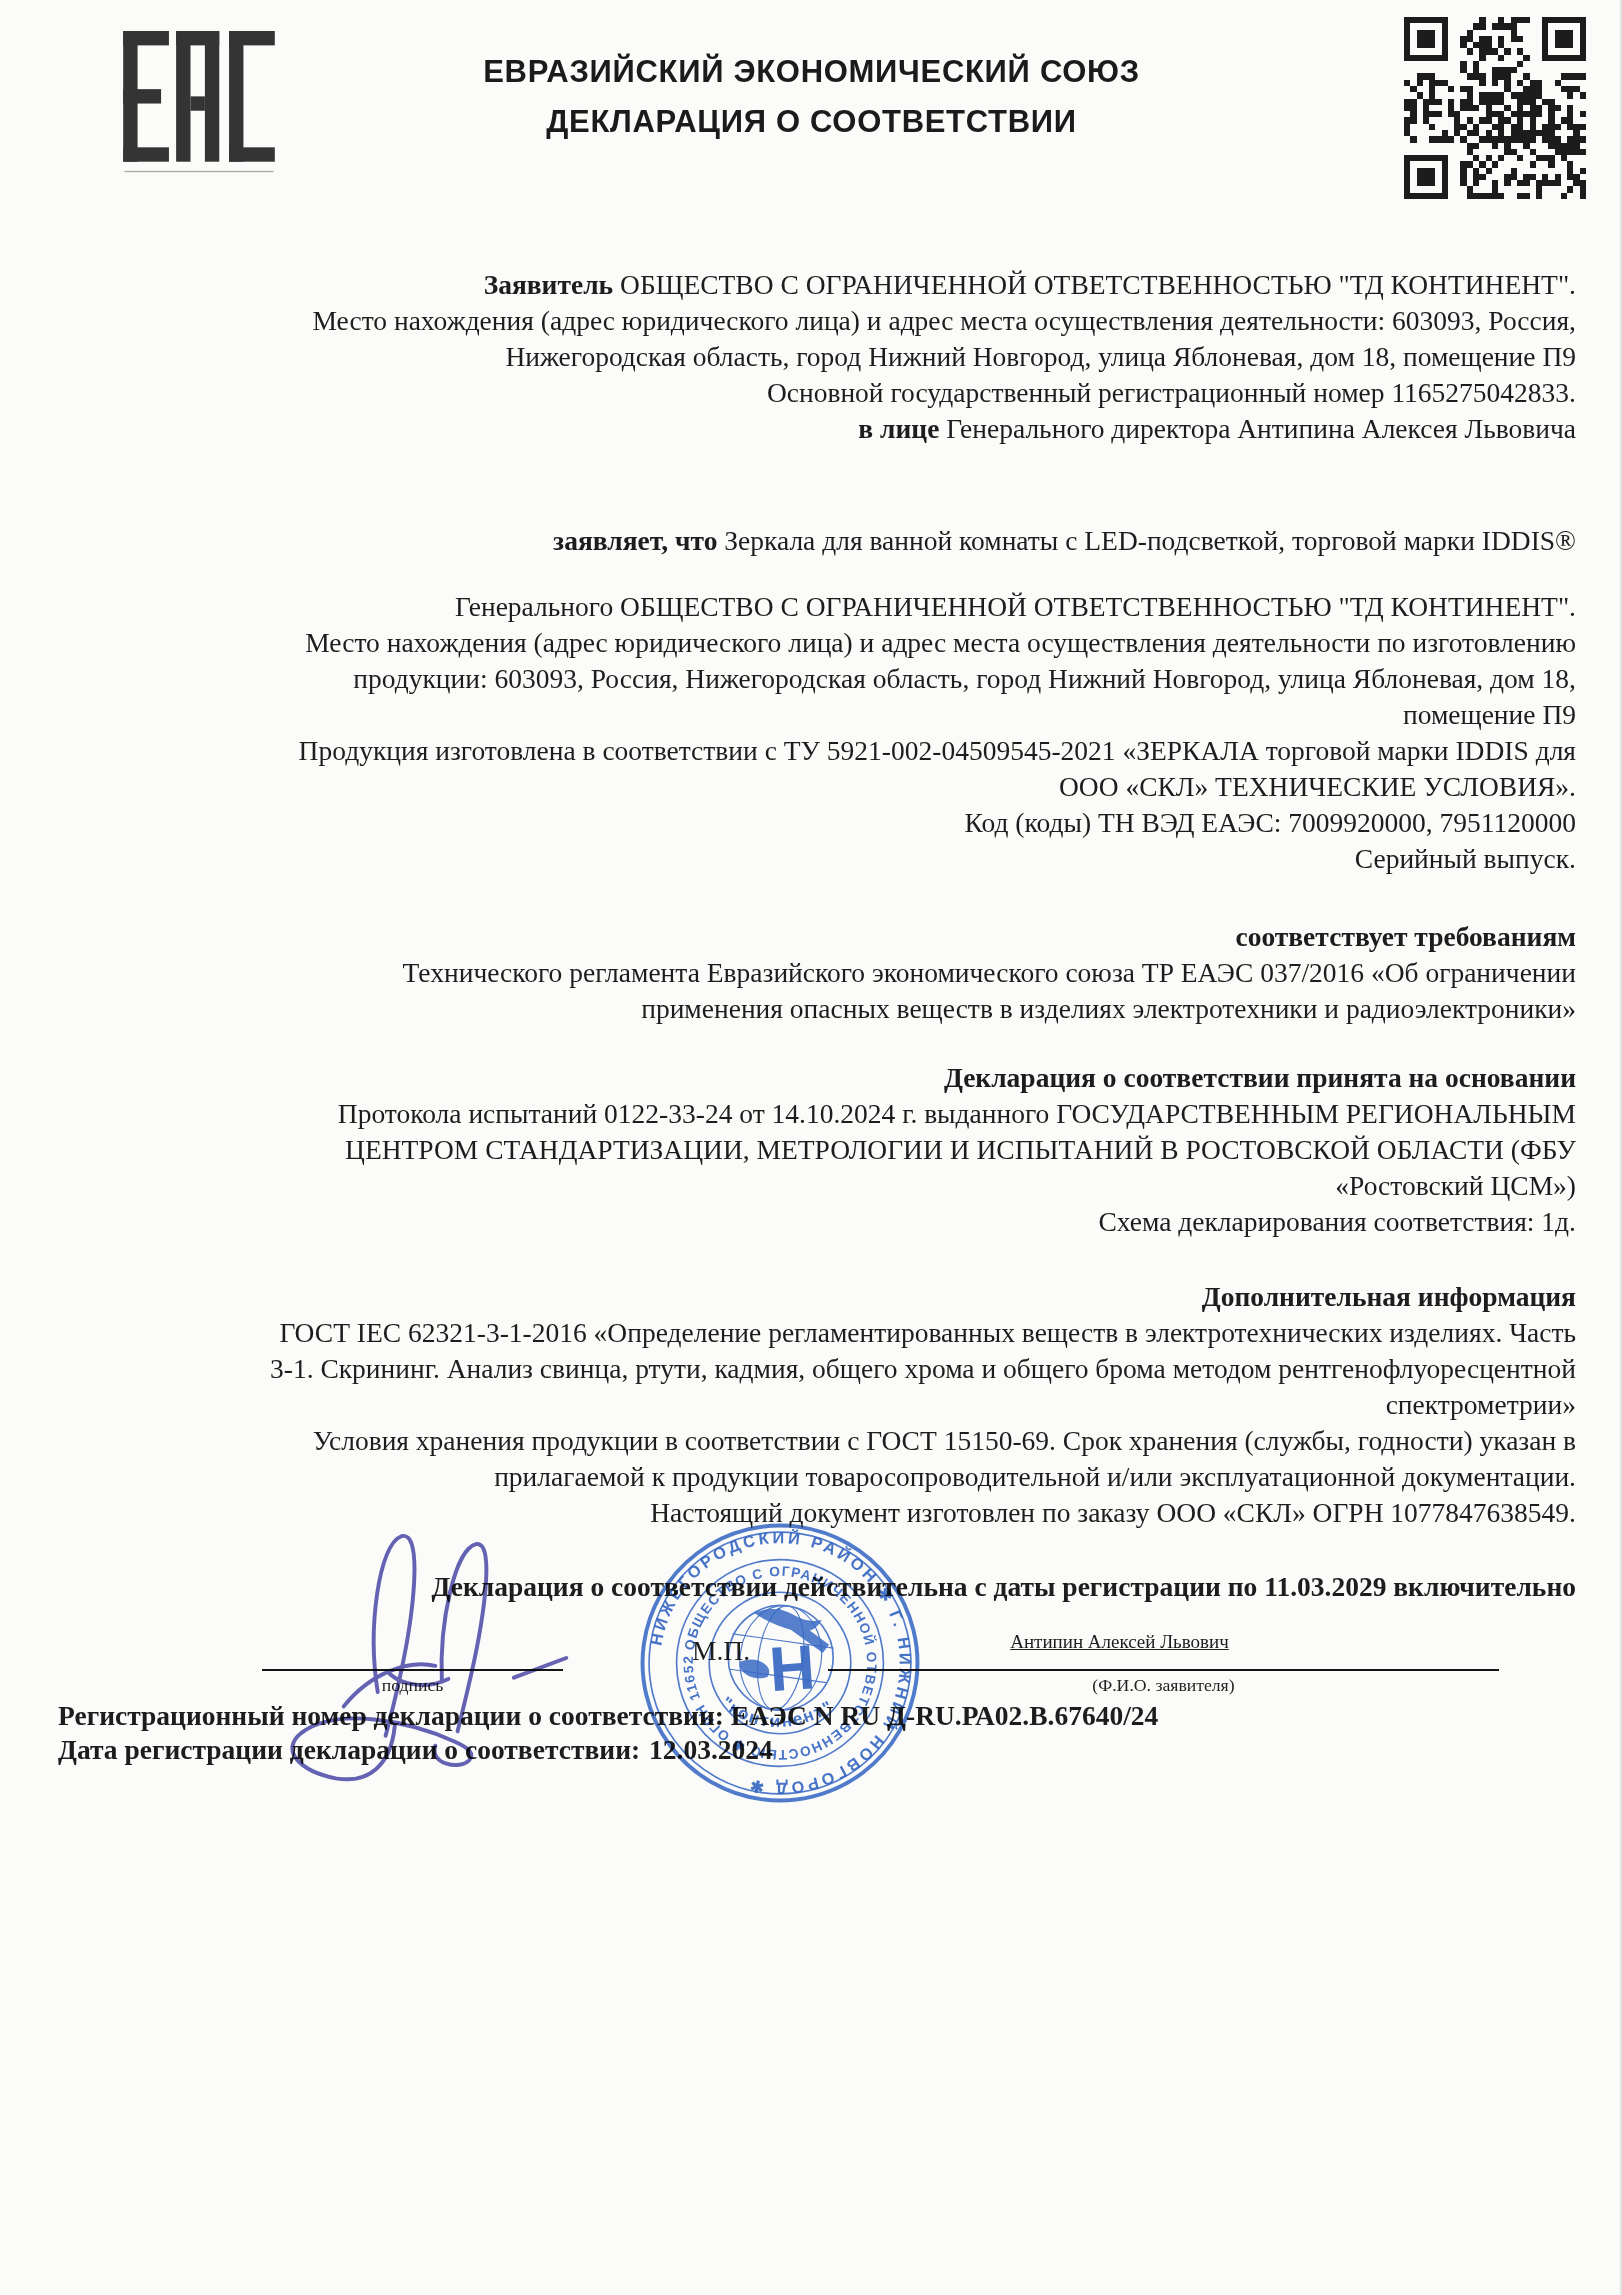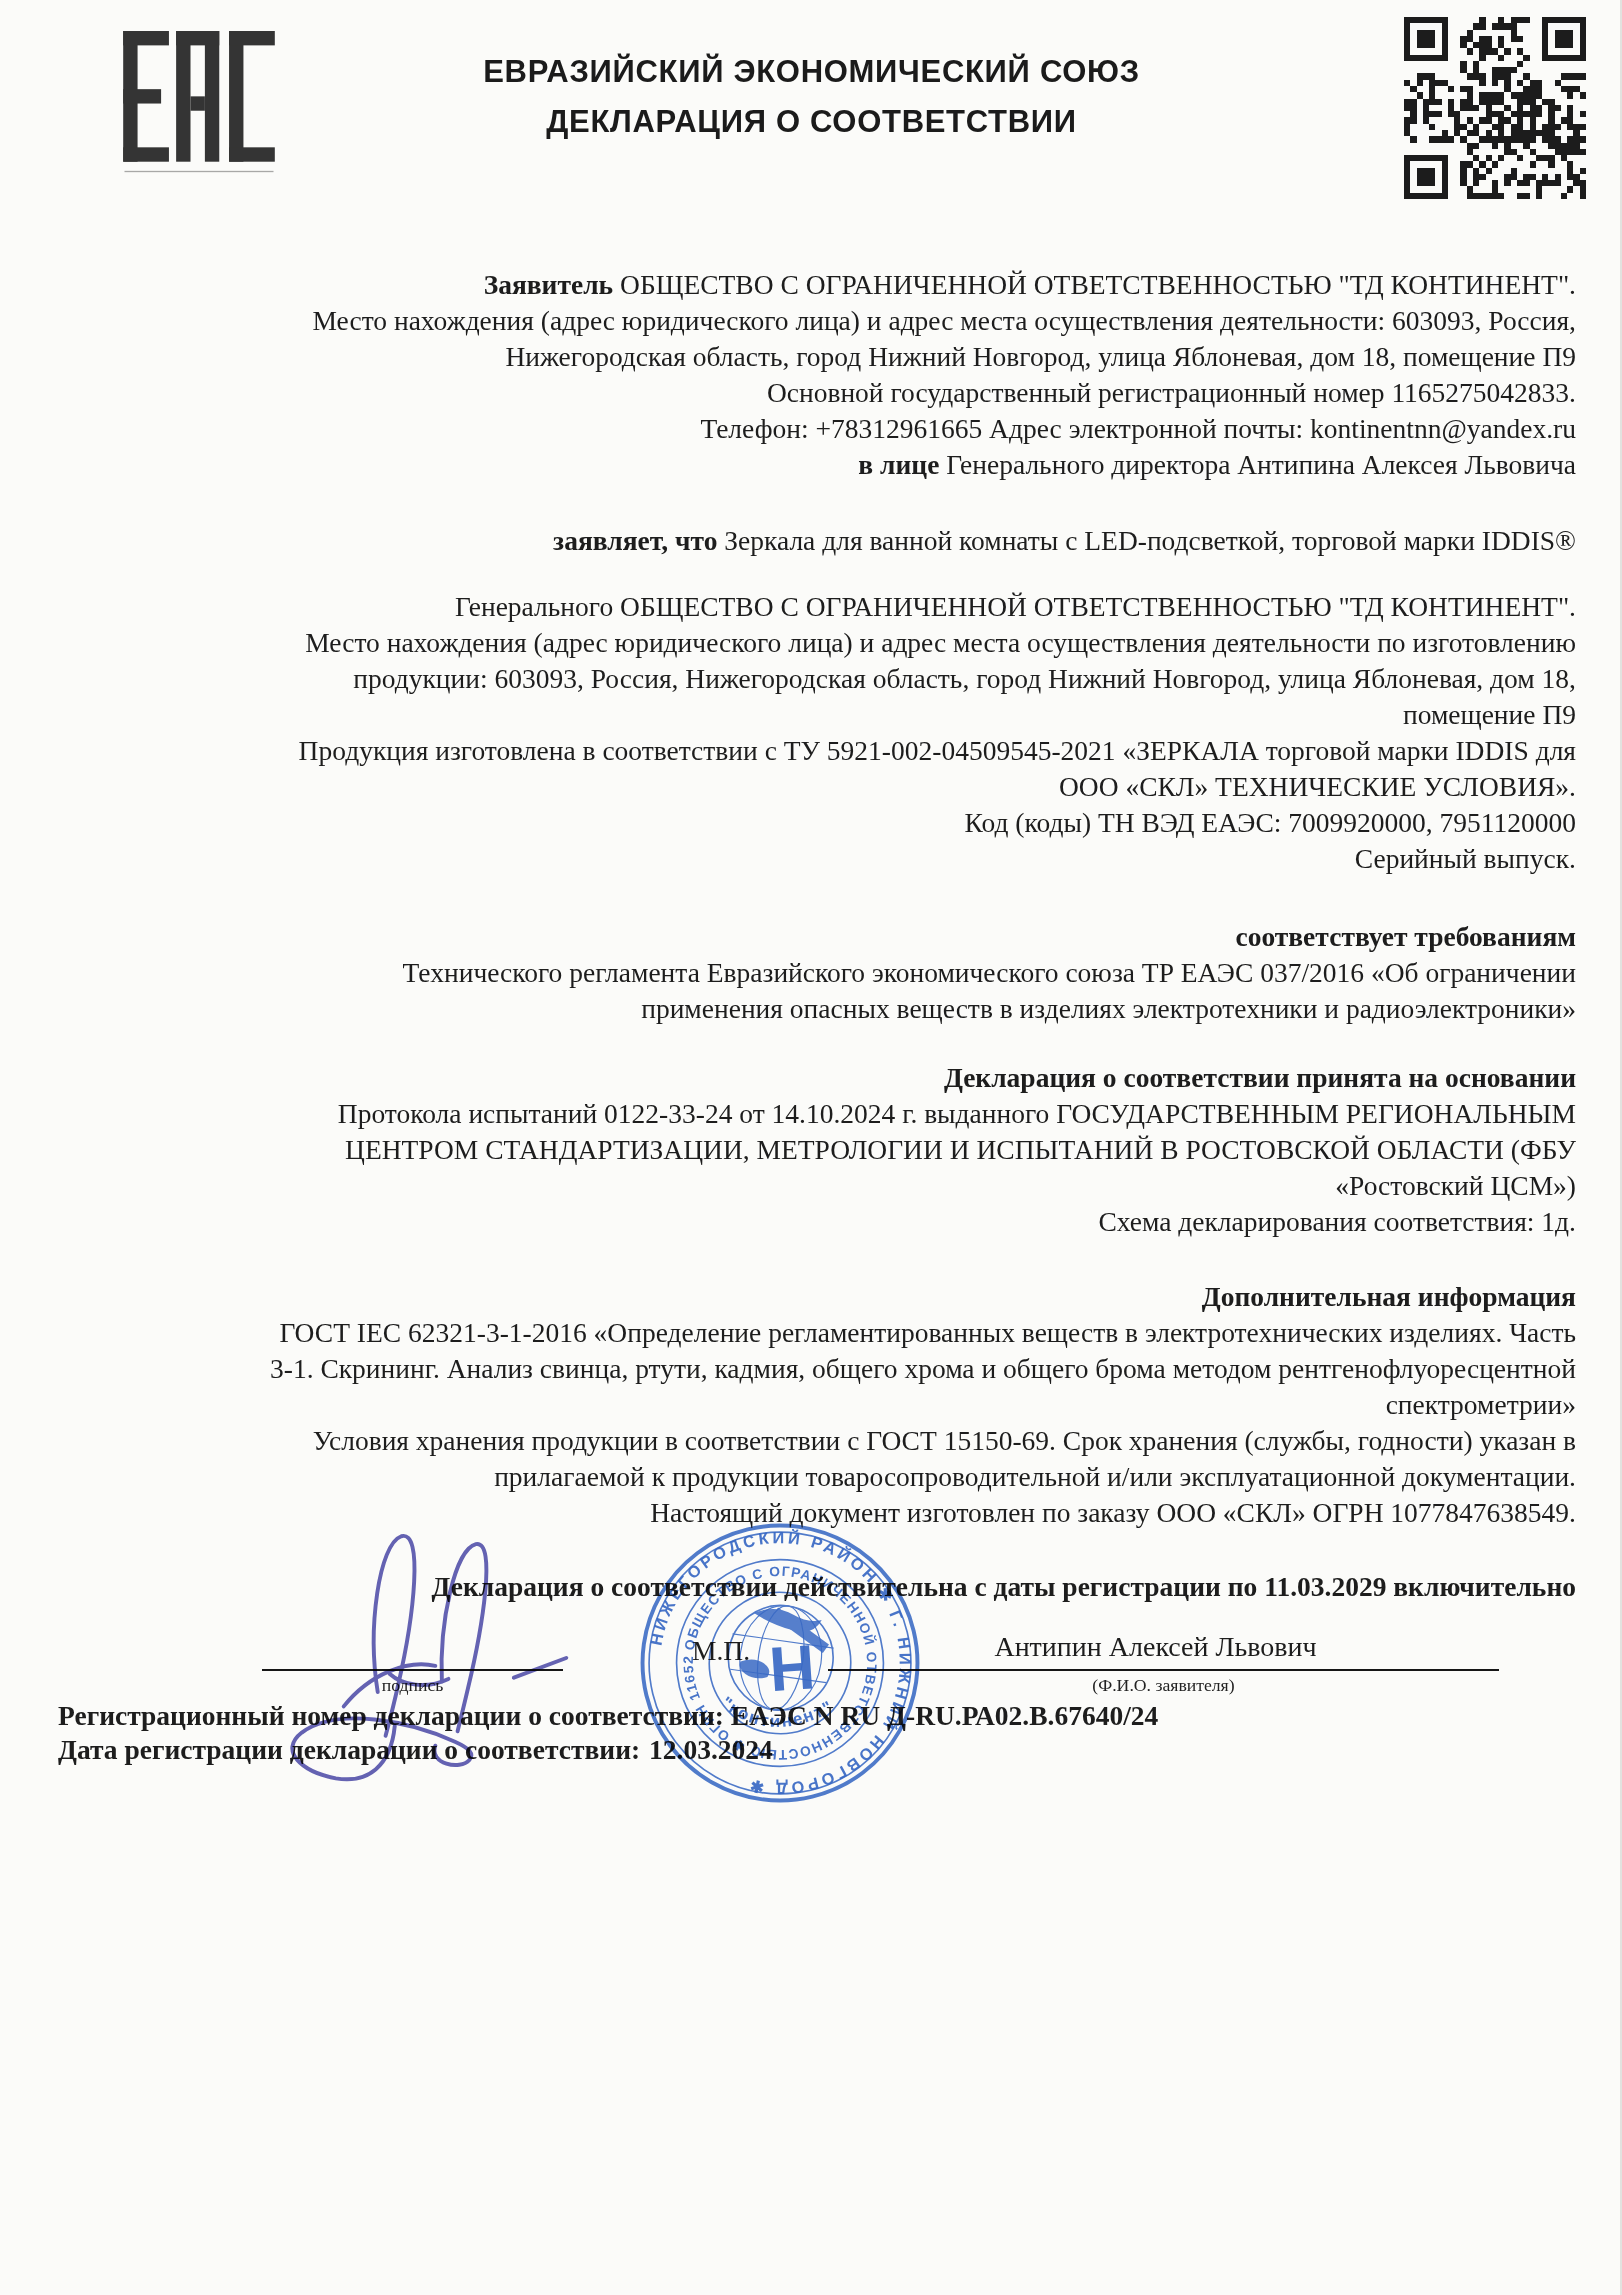--- a/index.html
+++ b/index.html
@@ -19,21 +19,21 @@
   }
   .qr{position:absolute; left:1404px; top:17px;}
   
   .sec{position:absolute; left:58px; width:1518px; font-size:27.5px; line-height:36px;}
   .ln{white-space:nowrap;text-align:right;}
   .b{font-weight:bold;}
   
   .rule{position:absolute; border-top:2px solid #161616; height:0;}
   .caption{position:absolute; font-size:17.7px; text-align:center; color:#222;}
   .mp{position:absolute; left:692px; top:1635px; font-size:27.5px;}
-  .fio-name{position:absolute; left:820px; top:1631px; width:671px; text-align:center; font-size:28px;}
+  .fio-name{position:absolute; left:784px; top:1631px; width:671px; text-align:center; font-size:19px;text-decoration:underline;}
   .reg-line{position:absolute; left:58px; font-size:27.5px; font-weight:bold; white-space:nowrap;}
   .sig-svg{position:absolute; left:239px; top:1510px; mix-blend-mode:multiply; pointer-events:none;}
   .stamp-svg{position:absolute; left:636px; top:1519px; mix-blend-mode:multiply; pointer-events:none; transform:rotate(8deg);}
   .scan-edge{position:absolute; right:0; top:0; width:3.3px; height:100%; background:#e2e2df;}
 </style>
 </head>
 <body>
 
 <div class="page">
 
@@ -361,21 +361,20 @@
       <rect x="0" y="22" width="7" height="7" fill="#1c1c1c"></rect>
       <rect x="1" y="23" width="5" height="5" fill="#fbfbf9"></rect>
       <rect x="2" y="24" width="3" height="3" fill="#1c1c1c"></rect>
     </svg>
 
   <div class="sec" style="top:267px">
     <div class="ln"><span class="b">Заявитель</span> <span>ОБЩЕСТВО С ОГРАНИЧЕННОЙ ОТВЕТСТВЕННОСТЬЮ "ТД КОНТИНЕНТ".</span></div>
     <div class="ln">Место нахождения (адрес юридического лица) и адрес места осуществления деятельности: 603093, Россия,</div>
     <div class="ln">Нижегородская область, город Нижний Новгород, улица Яблоневая, дом 18, помещение П9</div>
     <div class="ln">Основной государственный регистрационный номер 1165275042833.</div>
-    <div class="ln">Телефон: +78312961665 Адрес электронной почты: kontinentnn@yandex.ru</div>
     <div class="ln"><span class="b">в лице</span> <span>Генерального директора Антипина Алексея Львовича</span></div>
   </div>
 
   <div class="sec" style="top:523px">
     <div class="ln"><span class="b">заявляет, что</span> <span>Зеркала для ванной комнаты с LED-подсветкой, торговой марки IDDIS®</span></div>
   </div>
 
   <div class="sec" style="top:589px">
     <div class="ln"><span>Генерального</span> <span>ОБЩЕСТВО С ОГРАНИЧЕННОЙ ОТВЕТСТВЕННОСТЬЮ "ТД КОНТИНЕНТ".</span></div>
     <div class="ln">Место нахождения (адрес юридического лица) и адрес места осуществления деятельности по изготовлению</div>

